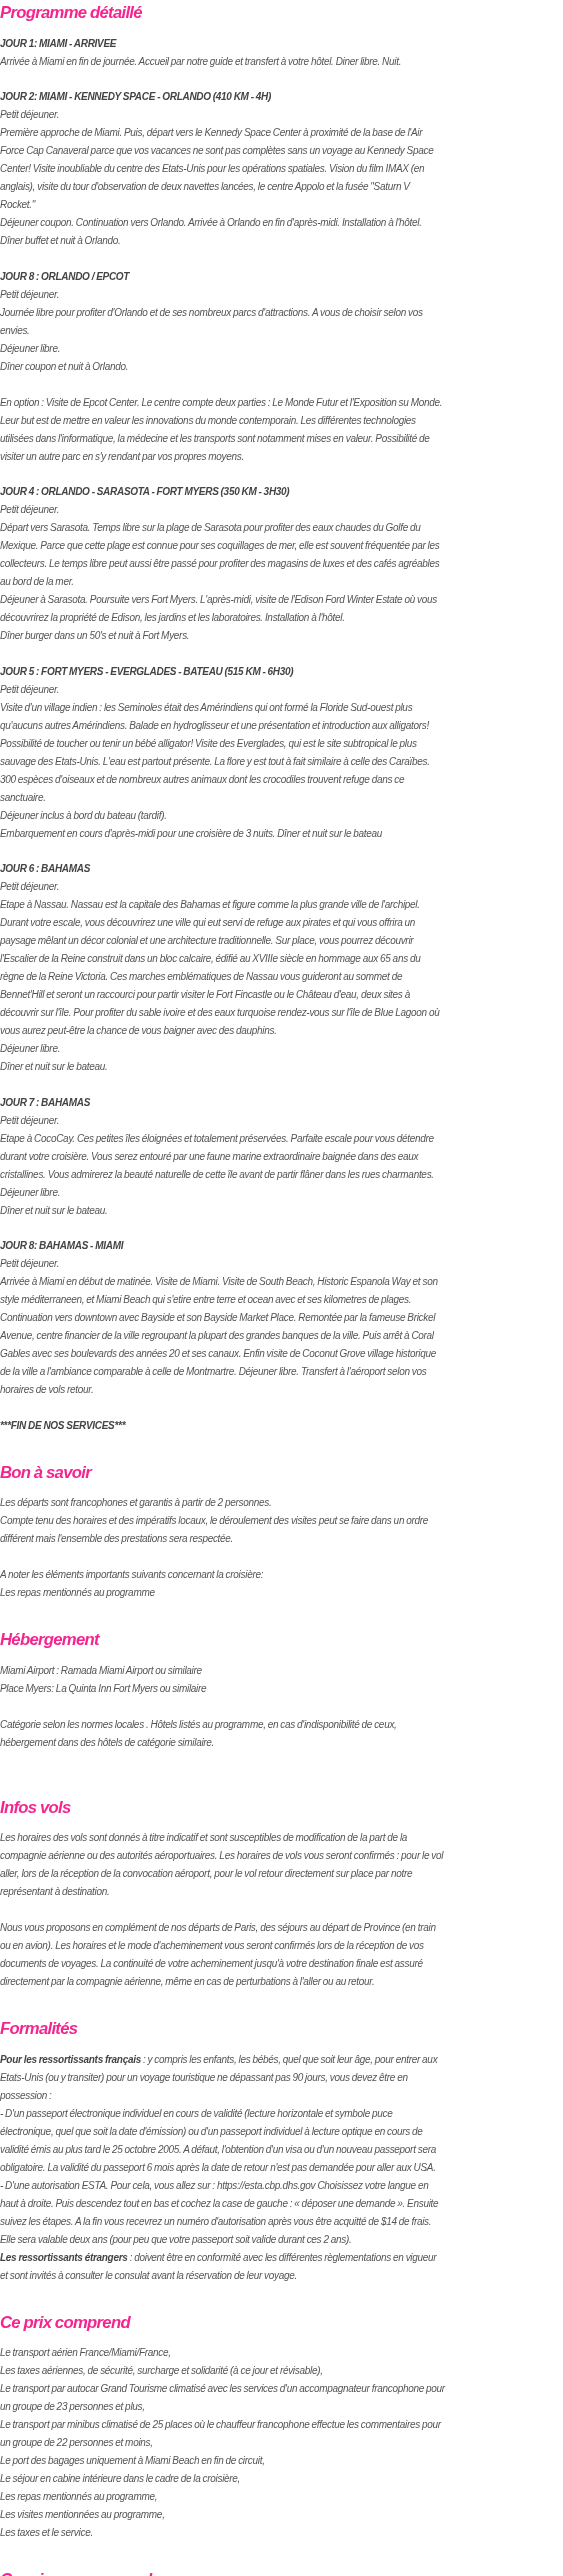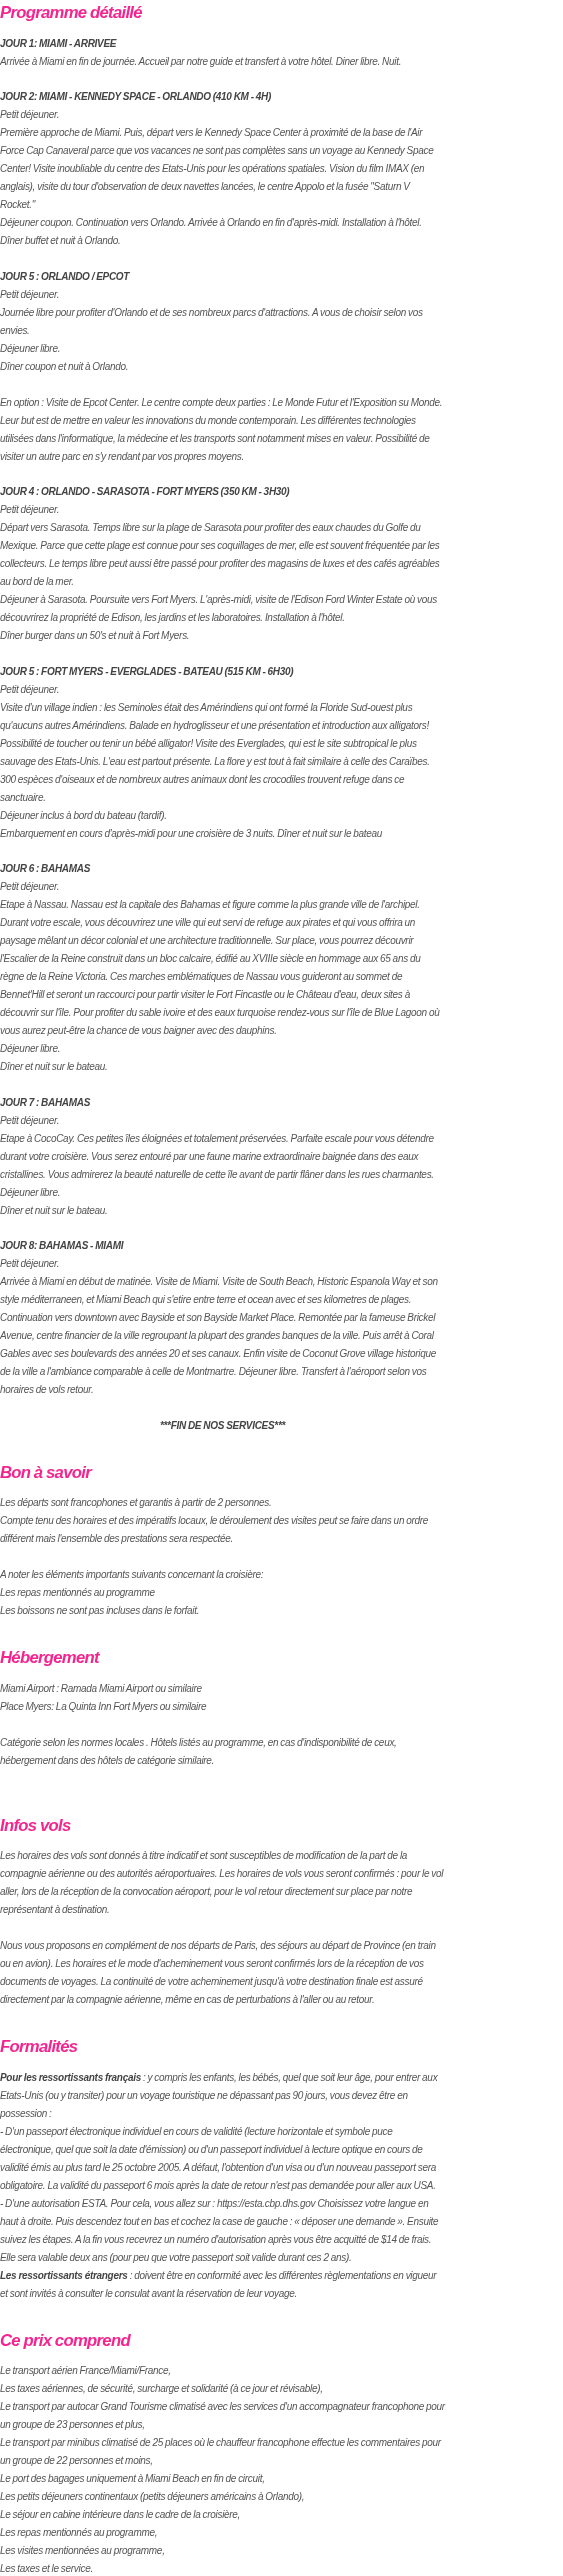--- a/index.html
+++ b/index.html
@@ -26,21 +26,21 @@
   .section-title.mid { margin-top: 27px; margin-bottom: 10.4px; }
   .day { margin-bottom: 17.5px; margin-top: 11px; }
   .day-heading {
     font-weight: bold;
     color: #444444;
     line-height: 18px;
     margin: 0;
   }
   .line { line-height: 18px; margin: 0; }
   .blank { height: 18px; }
-  .end-marker { font-weight: bold; color: #444444; line-height: 18px; margin-top: 18px; text-align: center; }
+  .end-marker { font-weight: bold; color: #444444; line-height: 18px; margin-top: 18px; }
   .strong { font-weight: bold; color: #444444; }
 </style>
 </head>
 <body>
 
 <div class="page">
 
   <section>
     <h2 class="section-title first">Programme détaillé</h2>
 
@@ -51,21 +51,21 @@
 
     <div class="day">
       <p class="day-heading">JOUR 2: MIAMI - KENNEDY SPACE - ORLANDO (410 KM - 4H)</p>
       <p class="line">Petit déjeuner.</p>
       <p class="line">Première approche de Miami. Puis, départ vers le Kennedy Space Center à proximité de la base de l'Air Force Cap Canaveral parce que vos vacances ne sont pas complètes sans un voyage au Kennedy Space Center! Visite inoubliable du centre des Etats-Unis pour les opérations spatiales. Vision du film IMAX (en anglais), visite du tour d'observation de deux navettes lancées, le centre Appolo et la fusée "Saturn V Rocket."</p>
       <p class="line">Déjeuner coupon. Continuation vers Orlando. Arrivée à Orlando en fin d'après-midi. Installation à l'hôtel.</p>
       <p class="line">Dîner buffet et nuit à Orlando.</p>
     </div>
 
     <div class="day">
-      <p class="day-heading">JOUR 5 : ORLANDO / EPCOT</p>
+      <p class="day-heading">JOUR 8 : ORLANDO / EPCOT</p>
       <p class="line">Petit déjeuner.</p>
       <p class="line">Journée libre pour profiter d'Orlando et de ses nombreux parcs d'attractions. A vous de choisir selon vos envies.</p>
       <p class="line">Déjeuner libre.</p>
       <p class="line">Dîner coupon et nuit à Orlando.</p>
       <div class="blank"></div>
       <p class="line">En option : Visite de Epcot Center. Le centre compte deux parties : Le Monde Futur et l'Exposition su Monde. Leur but est de mettre en valeur les innovations du monde contemporain. Les différentes technologies utilisées dans l'informatique, la médecine et les transports sont notamment mises en valeur. Possibilité de visiter un autre parc en s'y rendant par vos propres moyens.</p>
     </div>
 
     <div class="day">
       <p class="day-heading">JOUR 4 : ORLANDO - SARASOTA - FORT MYERS (350 KM - 3H30)</p>
@@ -108,21 +108,20 @@
     <p class="end-marker">***FIN DE NOS SERVICES***</p>
   </section>
 
   <section>
     <h2 class="section-title mid">Bon à savoir</h2>
     <p class="line">Les départs sont francophones et garantis à partir de 2 personnes.</p>
     <p class="line">Compte tenu des horaires et des impératifs locaux, le déroulement des visites peut se faire dans un ordre différent mais l'ensemble des prestations sera respectée.</p>
     <div class="blank"></div>
     <p class="line">A noter les éléments importants suivants concernant la croisière:</p>
     <p class="line">Les repas mentionnés au programme</p>
-    <p class="line">Les boissons ne sont pas incluses dans le forfait.</p>
   </section>
 
   <section>
     <h2 class="section-title mid">Hébergement</h2>
     <p class="line">Miami Airport : Ramada Miami Airport ou similaire</p>
     <p class="line">Place Myers: La Quinta Inn Fort Myers ou similaire</p>
     <div class="blank"></div>
     <p class="line">Catégorie selon les normes locales . Hôtels listés au programme, en cas d'indisponibilité de ceux, hébergement dans des hôtels de catégorie similaire.</p>
     <div class="blank"></div>
   </section>
@@ -142,21 +141,20 @@
     <p class="line"><span class="strong">Les ressortissants étrangers</span><span> : doivent être en conformité avec les différentes règlementations en vigueur et sont invités à consulter le consulat avant la réservation de leur voyage.</span></p>
   </section>
 
   <section>
     <h2 class="section-title mid">Ce prix comprend</h2>
     <p class="line">Le transport aérien France/Miami/France,</p>
     <p class="line">Les taxes aériennes, de sécurité, surcharge et solidarité (à ce jour et révisable),</p>
     <p class="line">Le transport par autocar Grand Tourisme climatisé avec les services d'un accompagnateur francophone pour un groupe de 23 personnes et plus,</p>
     <p class="line">Le transport par minibus climatisé de 25 places où le chauffeur francophone effectue les commentaires pour un groupe de 22 personnes et moins,</p>
     <p class="line">Le port des bagages uniquement à Miami Beach en fin de circuit,</p>
-    <p class="line">Les petits déjeuners continentaux (petits déjeuners américains à Orlando),</p>
     <p class="line">Le séjour en cabine intérieure dans le cadre de la croisière,</p>
     <p class="line">Les repas mentionnés au programme,</p>
     <p class="line">Les visites mentionnées au programme,</p>
     <p class="line">Les taxes et le service.</p>
   </section>
 
   <section>
     <h2 class="section-title mid">Ce prix ne comprend pas</h2>
     <p class="line">- Les boissons alcoolisées (notamment dans le cas de la croisière),</p>
     <p class="line">- Le supplément pour la chambre individuelle,</p>

